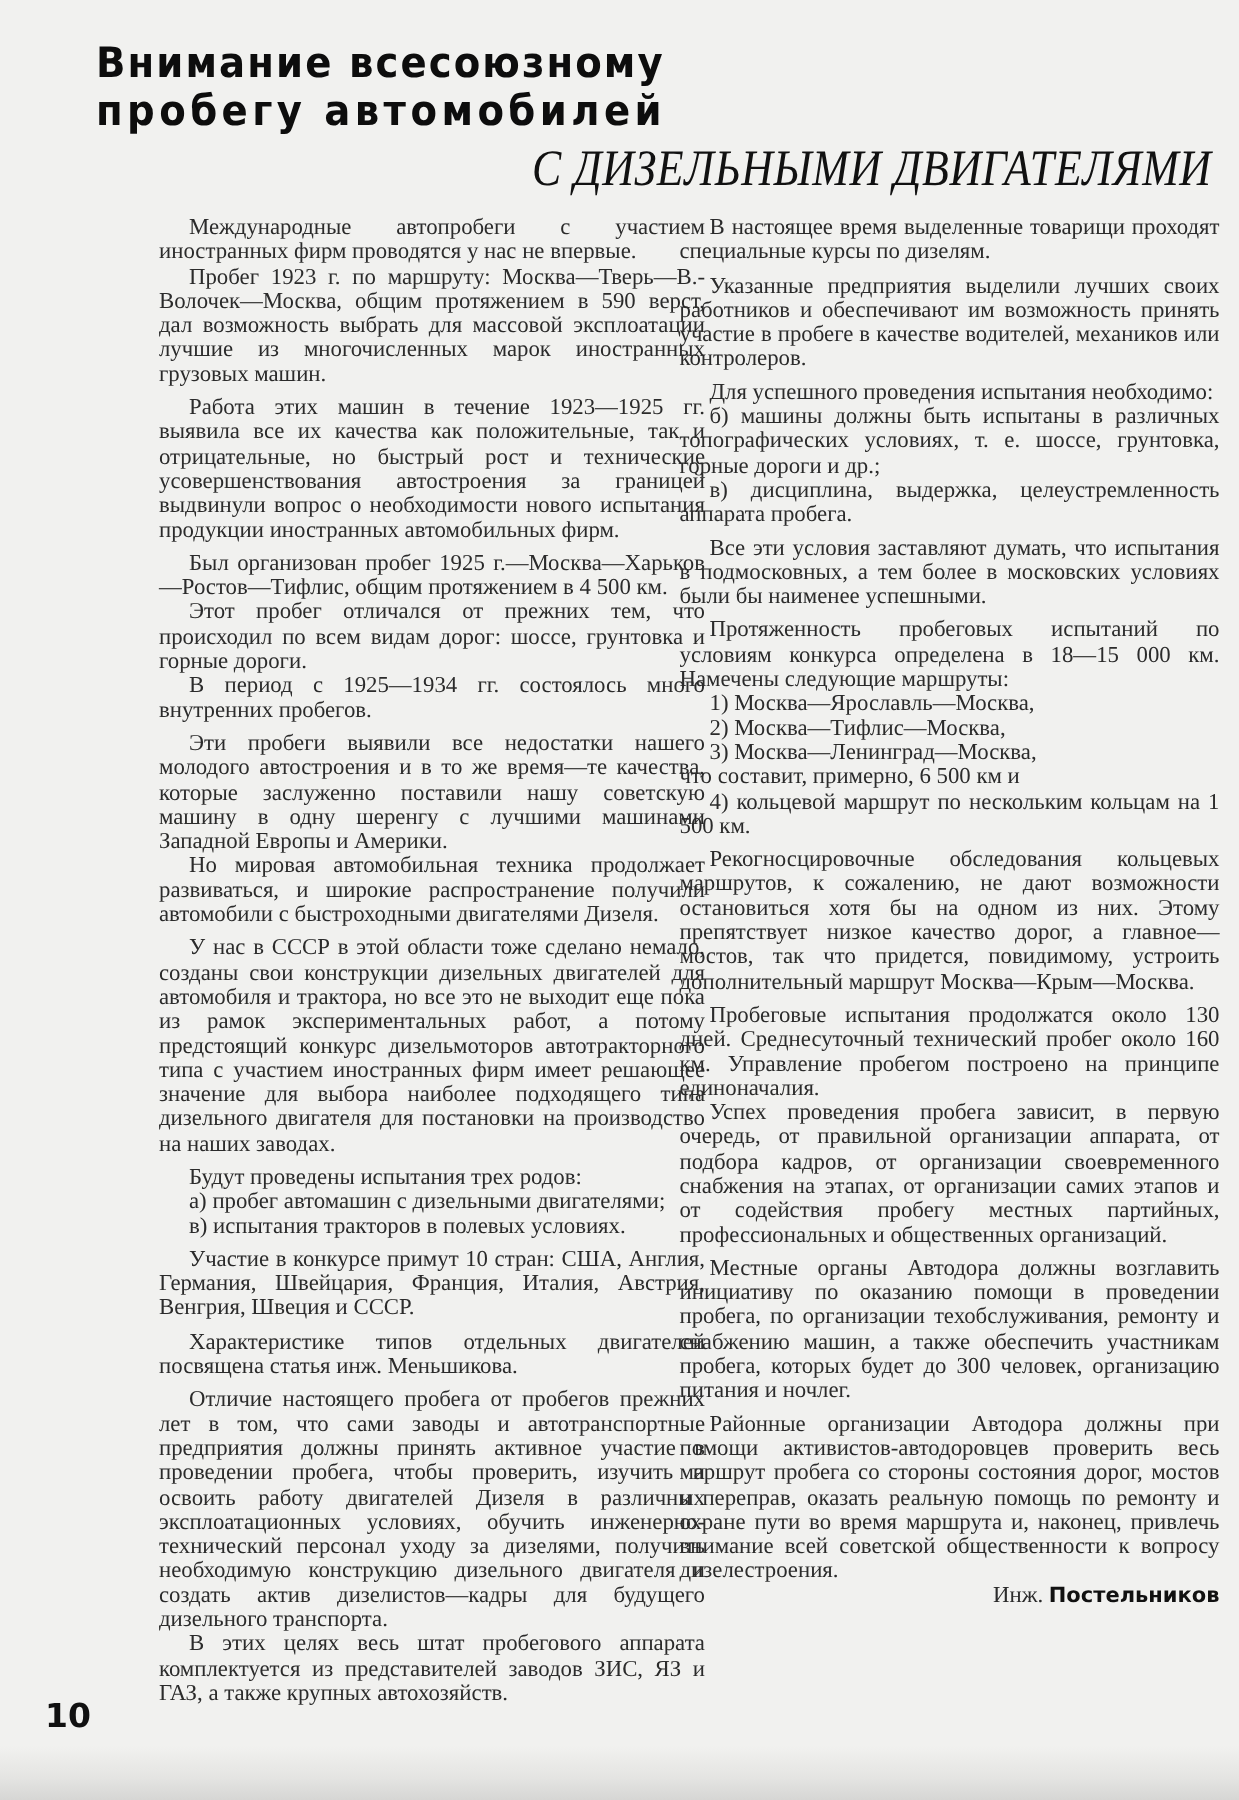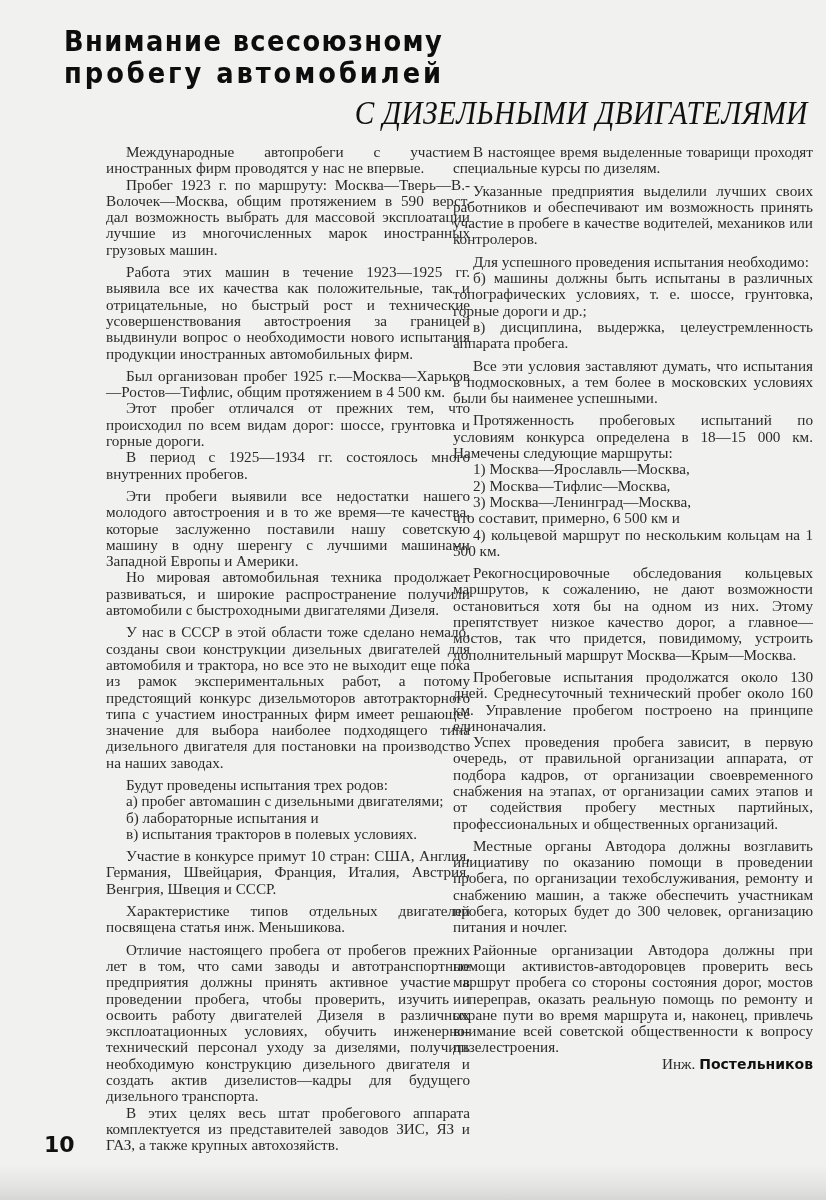--- a/index.html
+++ b/index.html
@@ -43,21 +43,21 @@
     .col p.tight { margin-bottom: 0; }
     .col p.noind { text-indent: 0; }
     .col p.item { margin-bottom: 0; }
     .signature {
       text-align: right; margin-top: 8px; text-indent: 0 !important;
     }
     .signature .sig-name {
       font-family: "DejaVu Sans", sans-serif; font-weight: bold; font-size: 14px; color: #111;
     }
     .page-number {
-      position: absolute; left: 44px; top: 1132px;
+      position: absolute; left: 30px; top: 1132px;
       font-family: "DejaVu Sans", sans-serif; font-weight: bold; font-size: 22px; color: #111;
     }
     .bottom-edge {
       position: absolute; left: 0; bottom: 0; width: 826px; height: 36px;
       background: linear-gradient(180deg, #f1f1ef 0, #e4e4e2 60%, #d6d6d4 100%);
     }
   </style>
 </head>
 <body>
 
@@ -77,21 +77,20 @@
   <p>Пробег 1923 г. по маршруту: Москва—Тверь—В.-Волочек—Москва, общим протяжением в 590 верст, дал возможность выбрать для массовой эксплоатации лучшие из многочисленных марок иностранных грузовых машин.</p>
   <p>Работа этих машин в течение 1923—1925 гг. выявила все их качества как положительные, так и отрицательные, но быстрый рост и технические усовершенствования автостроения за границей выдвинули вопрос о необходимости нового испытания продукции иностранных автомобильных фирм.</p>
   <p class="tight">Был организован пробег 1925 г.—Москва—Харьков—Ростов—Тифлис, общим протяжением в 4 500 км.</p>
   <p class="tight">Этот пробег отличался от прежних тем, что происходил по всем видам дорог: шоссе, грунтовка и горные дороги.</p>
   <p>В период с 1925—1934 гг. состоялось много внутренних пробегов.</p>
   <p class="tight">Эти пробеги выявили все недостатки нашего молодого автостроения и в то же время—те качества, которые заслуженно поставили нашу советскую машину в одну шеренгу с лучшими машинами Западной Европы и Америки.</p>
   <p>Но мировая автомобильная техника продолжает развиваться, и широкие распространение получили автомобили с быстроходными двигателями Дизеля.</p>
   <p>У нас в СССР в этой области тоже сделано немало, созданы свои конструкции дизельных двигателей для автомобиля и трактора, но все это не выходит еще пока из рамок экспериментальных работ, а потому предстоящий конкурс дизельмоторов автотракторного типа с участием иностранных фирм имеет решающее значение для выбора наиболее подходящего типа дизельного двигателя для постановки на производство на наших заводах.</p>
   <p class="item">Будут проведены испытания трех родов:</p>
   <p class="item">а) пробег автомашин с дизельными двигателями;</p>
-  <p class="item">б) лабораторные испытания и</p>
   <p>в) испытания тракторов в полевых условиях.</p>
   <p>Участие в конкурсе примут 10 стран: США, Англия, Германия, Швейцария, Франция, Италия, Австрия, Венгрия, Швеция и СССР.</p>
   <p>Характеристике типов отдельных двигателей посвящена статья инж. Меньшикова.</p>
   <p class="tight">Отличие настоящего пробега от пробегов прежних лет в том, что сами заводы и автотранспортные предприятия должны принять активное участие в проведении пробега, чтобы проверить, изучить и освоить работу двигателей Дизеля в различных эксплоатационных условиях, обучить инженерно-технический персонал уходу за дизелями, получить необходимую конструкцию дизельного двигателя и создать актив дизелистов—кадры для будущего дизельного транспорта.</p>
   <p>В этих целях весь штат пробегового аппарата комплектуется из представителей заводов ЗИС, ЯЗ и ГАЗ, а также крупных автохозяйств.</p>
 </div>
 
 <div class="col right">
   <p>В настоящее время выделенные товарищи проходят специальные курсы по дизелям.</p>
   <p>Указанные предприятия выделили лучших своих работников и обеспечивают им возможность принять участие в пробеге в качестве водителей, механиков или контролеров.</p>

